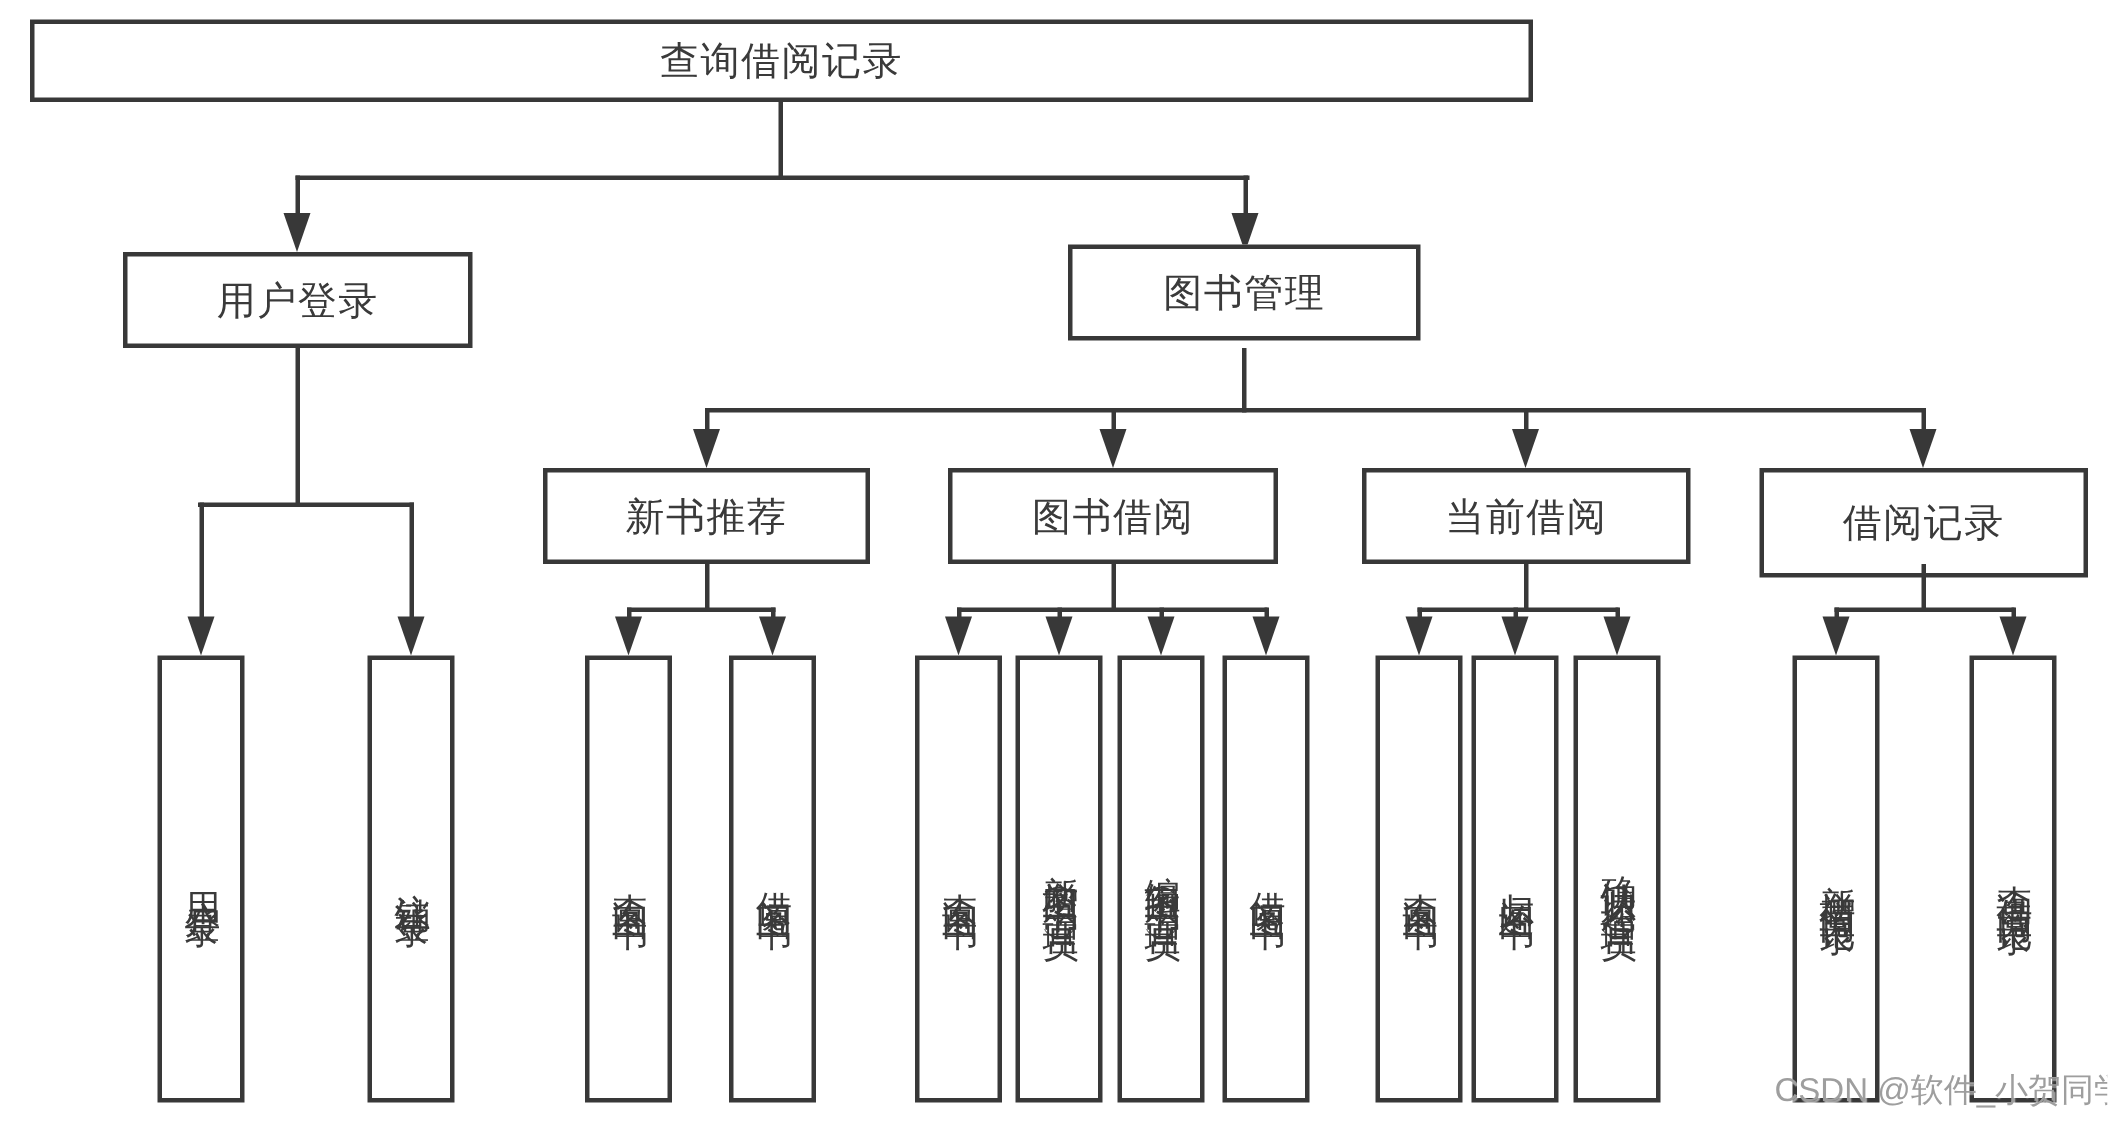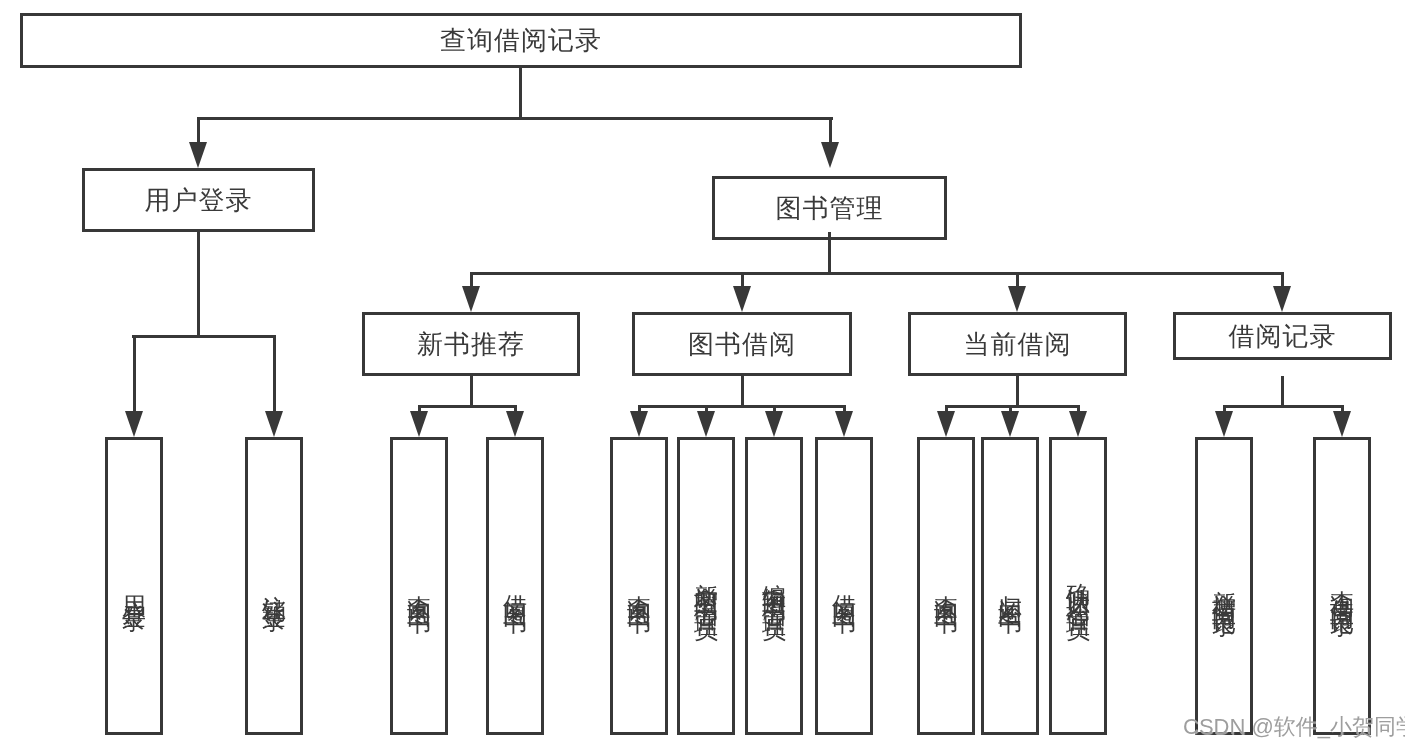--- a/index.html
+++ b/index.html
@@ -42,21 +42,21 @@
   <div class="vline" style="left:519px;top:68px;height:52px;"></div>
   <div class="hline" style="left:197px;top:117px;width:636px;"></div>
   <div class="vline" style="left:197px;top:117px;height:29px;"></div>
   <div class="ahead" style="left:189px;top:142px;"></div>
   <div class="vline" style="left:829px;top:117px;height:29px;"></div>
   <div class="ahead" style="left:821px;top:142px;"></div>
 
   <div class="box" style="left:82px;top:168px;width:233px;height:64px;">
     <span>用户登录</span>
   </div>
-  <div class="box" style="left:712px;top:176px;width:235px;height:64px;justify-content:center;">
+  <div class="box" style="left:712px;top:163px;width:235px;height:64px;justify-content:center;">
     <span>图书管理</span>
   </div>
 
   <div class="vline" style="left:197px;top:232px;height:106px;"></div>
   <div class="hline" style="left:132px;top:335px;width:144px;"></div>
   <div class="vline" style="left:133px;top:335px;height:78px;"></div>
   <div class="ahead" style="left:125px;top:411px;"></div>
   <div class="vline" style="left:273px;top:335px;height:78px;"></div>
   <div class="ahead" style="left:265px;top:411px;"></div>
 
@@ -73,21 +73,21 @@
 
   <div class="box" style="left:362px;top:312px;width:218px;height:64px;">
     <span>新书推荐</span>
   </div>
   <div class="box" style="left:908px;top:312px;width:219px;height:64px;">
     <span>当前借阅</span>
   </div>
   <div class="box" style="left:632px;top:312px;width:220px;height:64px;">
     <span>图书借阅</span>
   </div>
-  <div class="box" style="left:1173px;top:312px;width:219px;height:48px;">
+  <div class="box" style="left:1173px;top:312px;width:219px;height:73px;">
     <span>借阅记录</span>
   </div>
 
   <div class="vline" style="left:470px;top:376px;height:32px;"></div>
   <div class="hline" style="left:418px;top:405px;width:99px;"></div>
   <div class="vline" style="left:418px;top:405px;height:10px;"></div>
   <div class="ahead" style="left:410px;top:411px;"></div>
   <div class="vline" style="left:514px;top:405px;height:10px;"></div>
   <div class="ahead" style="left:506px;top:411px;"></div>
 

